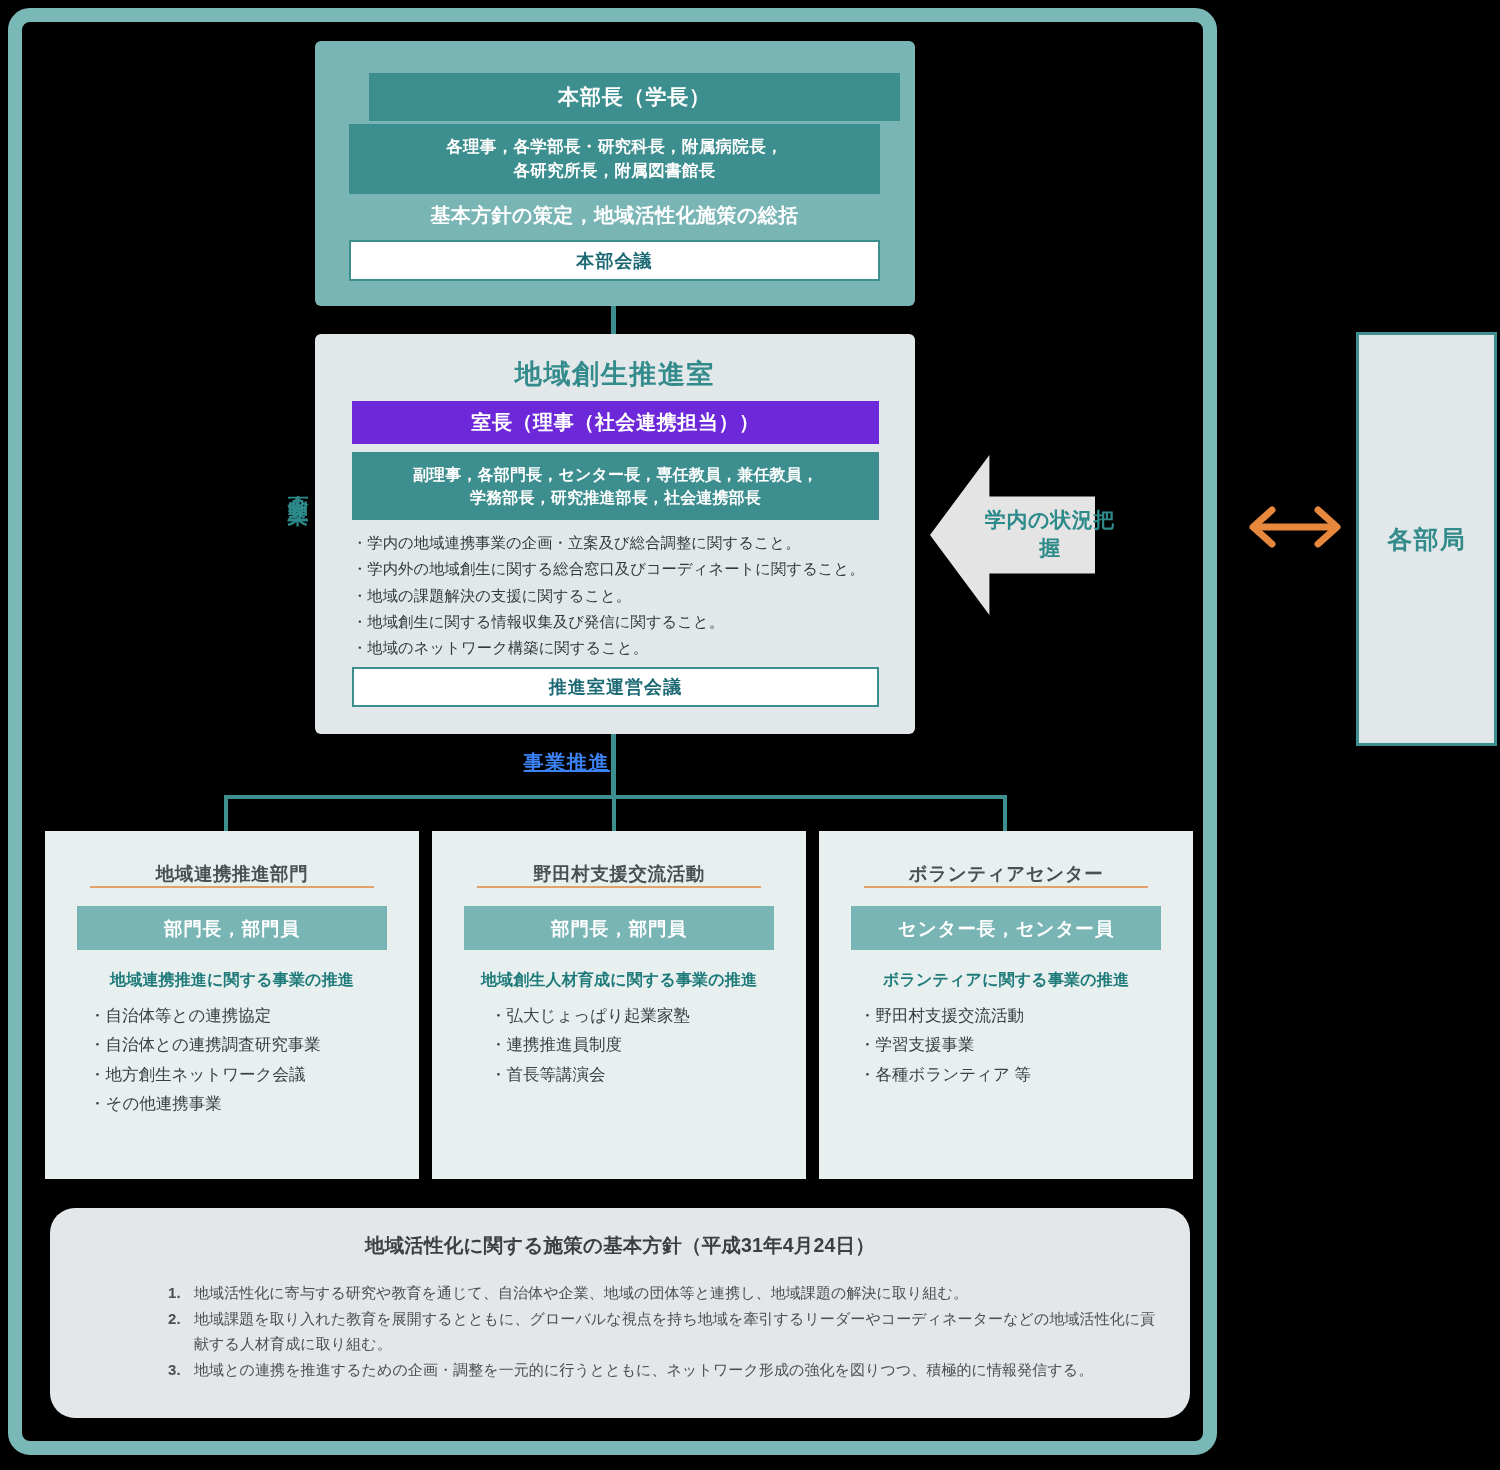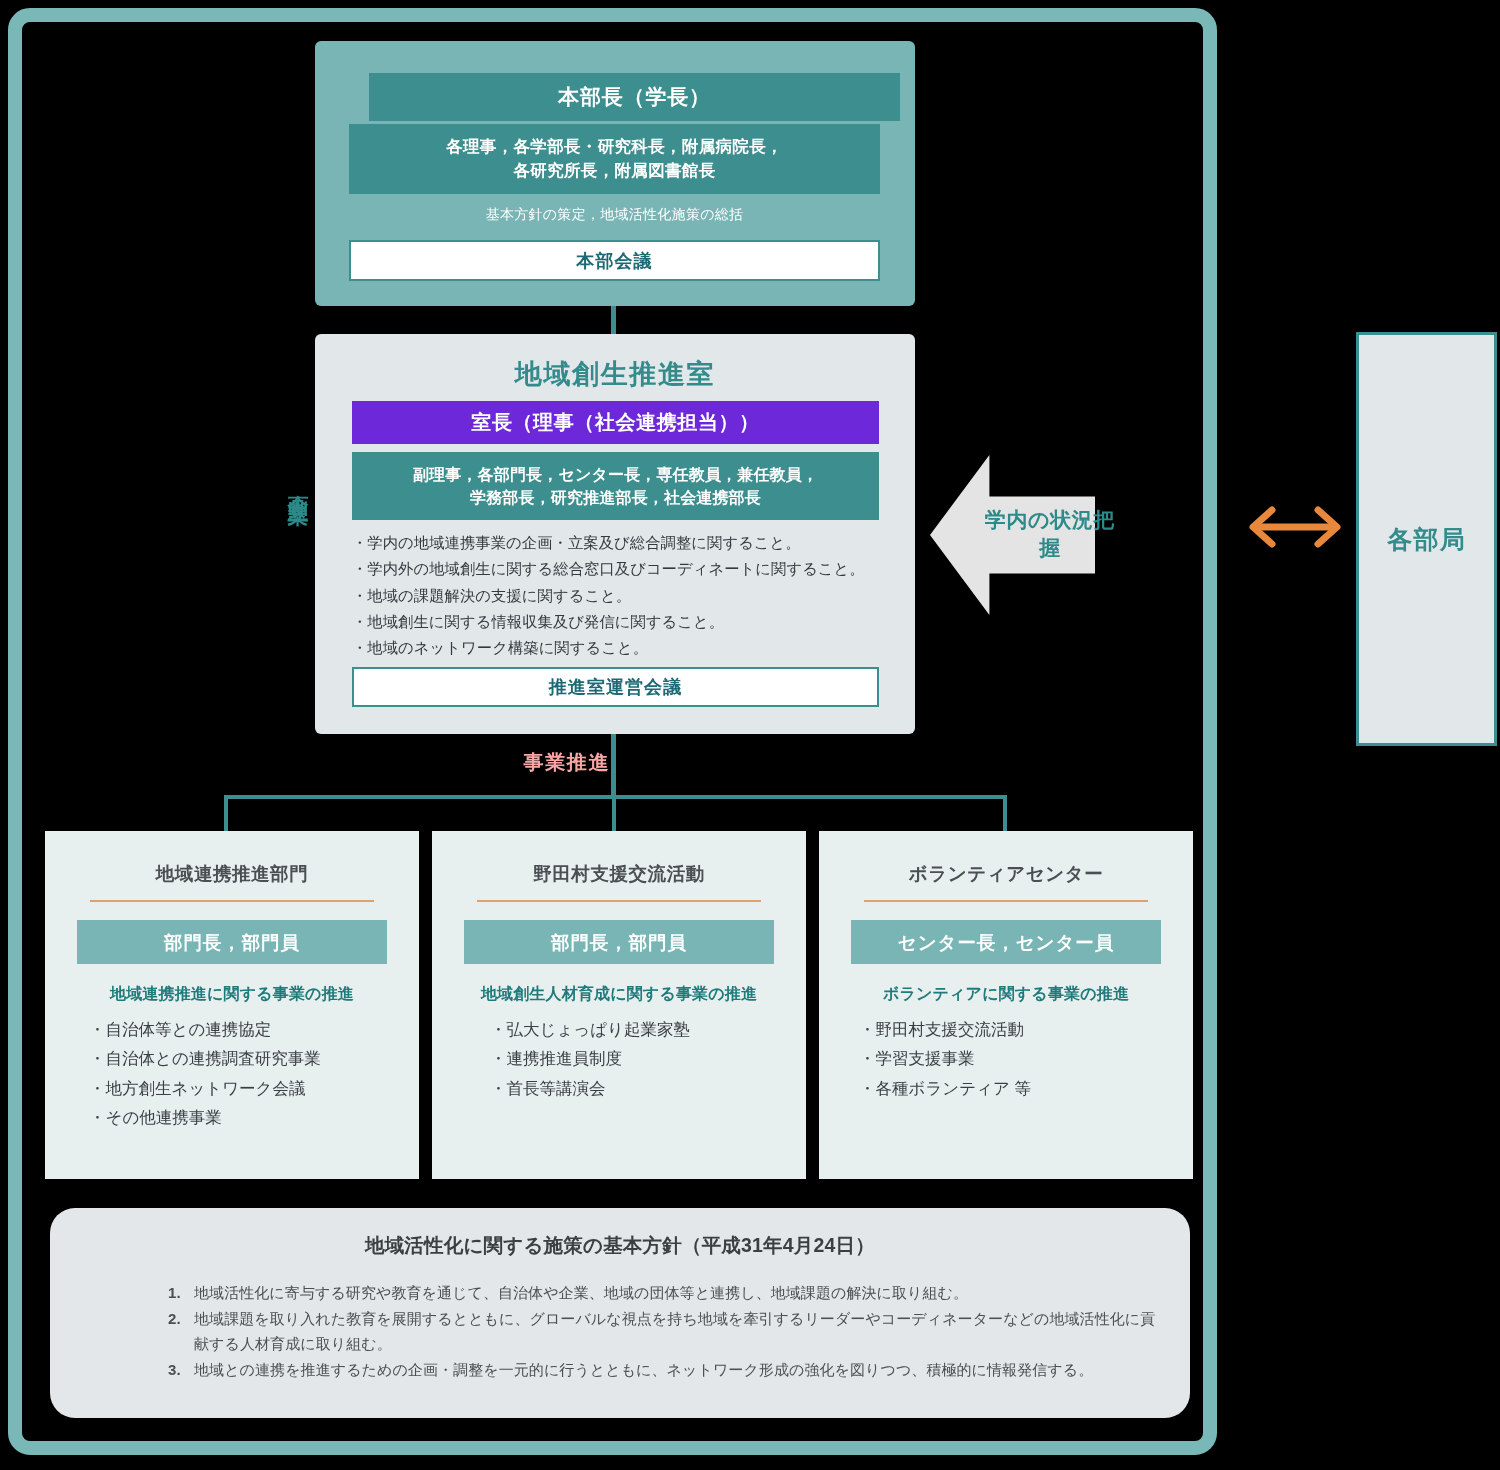--- a/index.html
+++ b/index.html
@@ -43,21 +43,21 @@
     font-size:21px;font-weight:bold;letter-spacing:.04em;margin-left:20px;
   }
   #hq-members-bar{
     left:349px;top:124px;width:531px;height:70px;
     background:#3d8e8e;color:#ffffff;
     font-size:16.5px;font-weight:bold;line-height:1.45;letter-spacing:.02em;
     flex-direction:column;
   }
   #hq-role{
     left:349px;top:199px;width:531px;height:32px;
-    color:#ffffff;font-size:14px;font-weight:normal;letter-spacing:.02em;
+    color:#ffffff;font-size:20px;font-weight:bold;letter-spacing:.02em;
   }
   #hq-meeting{
     left:349px;top:240px;width:531px;height:41px;
     background:#ffffff;border:2px solid #3d8e8e;
     color:#1d6a74;font-size:18px;font-weight:bold;letter-spacing:.06em;
   }
 
   
   #conn-hq-office{
     left:611px;top:306px;width:5px;height:29px;background:#3d8e8e;
@@ -99,41 +99,42 @@
     left:275px;top:478px;width:34px;
     color:#2d8a8a;font-size:21px;font-weight:bold;
     writing-mode:vertical-rl;text-orientation:upright;
     letter-spacing:.12em;line-height:1;
   }
 
   
   #conn-office-down1{left:611px;top:734px;width:5px;height:63px;background:#3d8e8e;}
   #label-jigyo{
     left:490px;top:748px;width:120px;height:28px;
-    color:#fca5a5;font-size:20px;font-weight:bold;letter-spacing:.08em;
+    color:#3b82f6;font-size:20px;font-weight:bold;letter-spacing:.08em;
     justify-content:flex-end;
+    text-decoration:underline;
   }
   #conn-hbar{left:224px;top:795px;width:783px;height:4px;background:#3d8e8e;}
   #conn-v1{left:224px;top:795px;width:4px;height:38px;background:#3d8e8e;}
   #conn-v2{left:612px;top:795px;width:4px;height:38px;background:#3d8e8e;}
   #conn-v3{left:1003px;top:795px;width:4px;height:38px;background:#3d8e8e;}
 
   
   .dept-card{
     top:831px;width:374px;height:348px;
     background:#e7efef;
   }
   #dept-0{left:45px;}
   #dept-1{left:432px;}
   #dept-2{left:819px;}
   .dept-head{
     margin:30px auto 0;width:284px;
     text-align:center;color:#4a4f52;
     font-size:18.5px;font-weight:bold;letter-spacing:.03em;
-    padding-bottom:14px;border-bottom:2px solid #e2a06a;
+    border-bottom:2px solid #e2a06a;
   }
   .dept-staff{
     margin:18px auto 0;width:310px;height:44px;
     background:#7ab5b5;color:#ffffff;
     font-size:18.5px;font-weight:bold;letter-spacing:.05em;
     display:flex;align-items:center;justify-content:center;
   }
   .dept-sub{
     margin:20px auto 0;width:330px;text-align:center;
     color:#1f7a7a;font-size:16px;font-weight:bold;letter-spacing:.01em;

